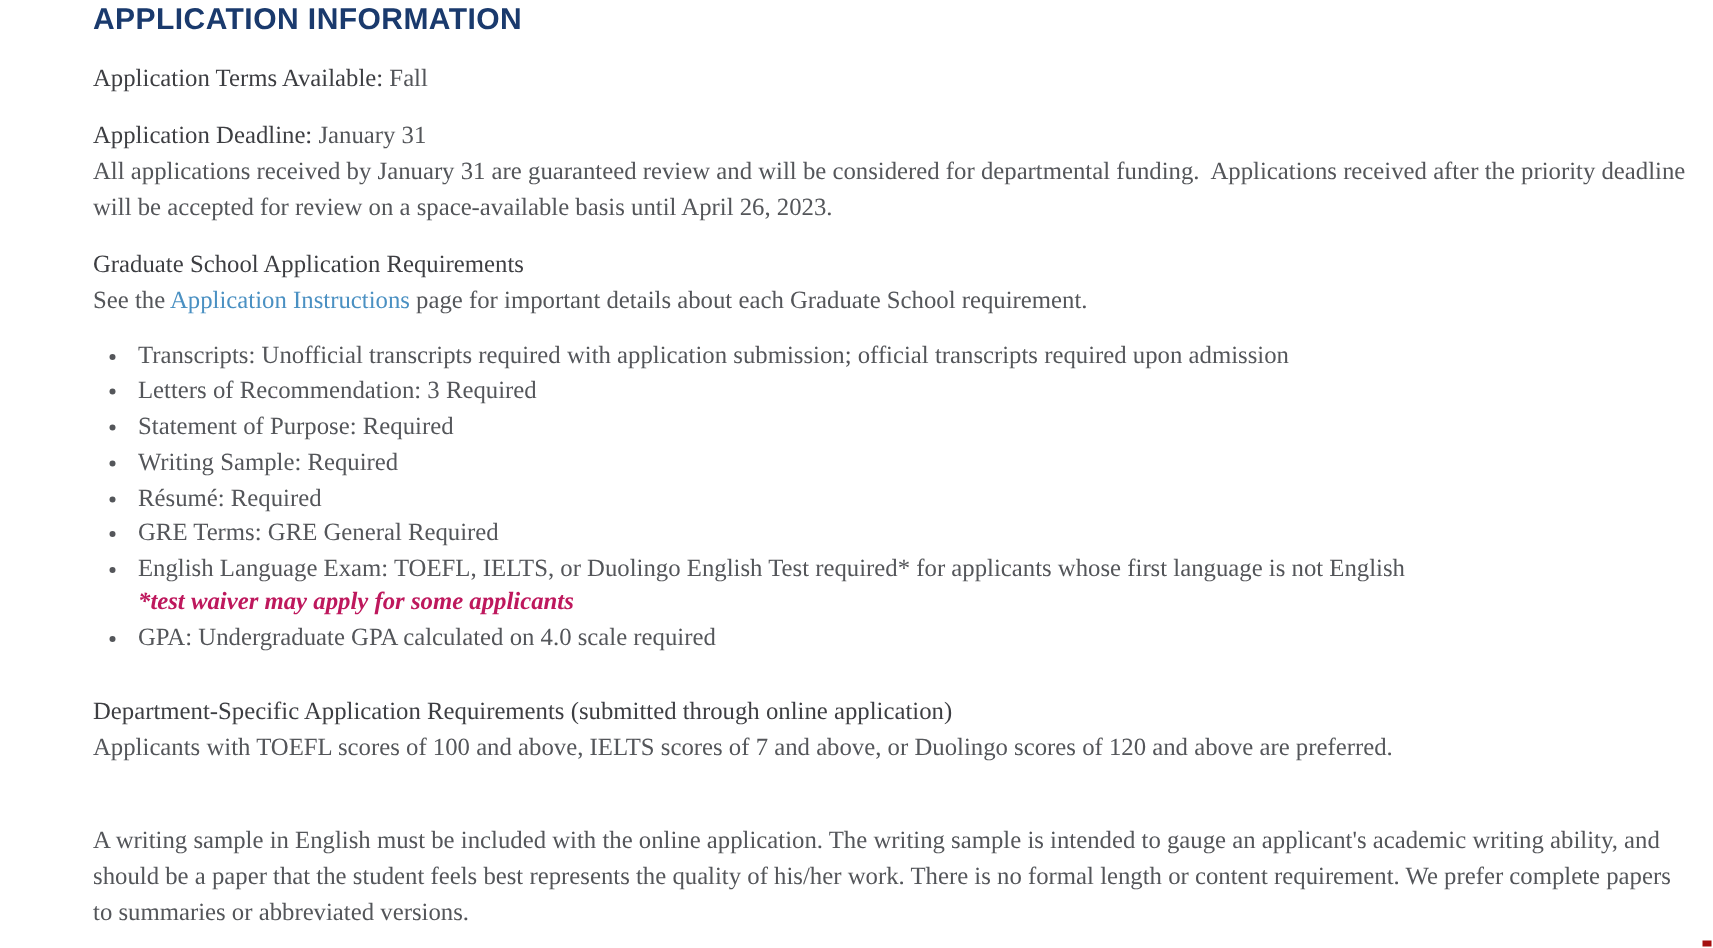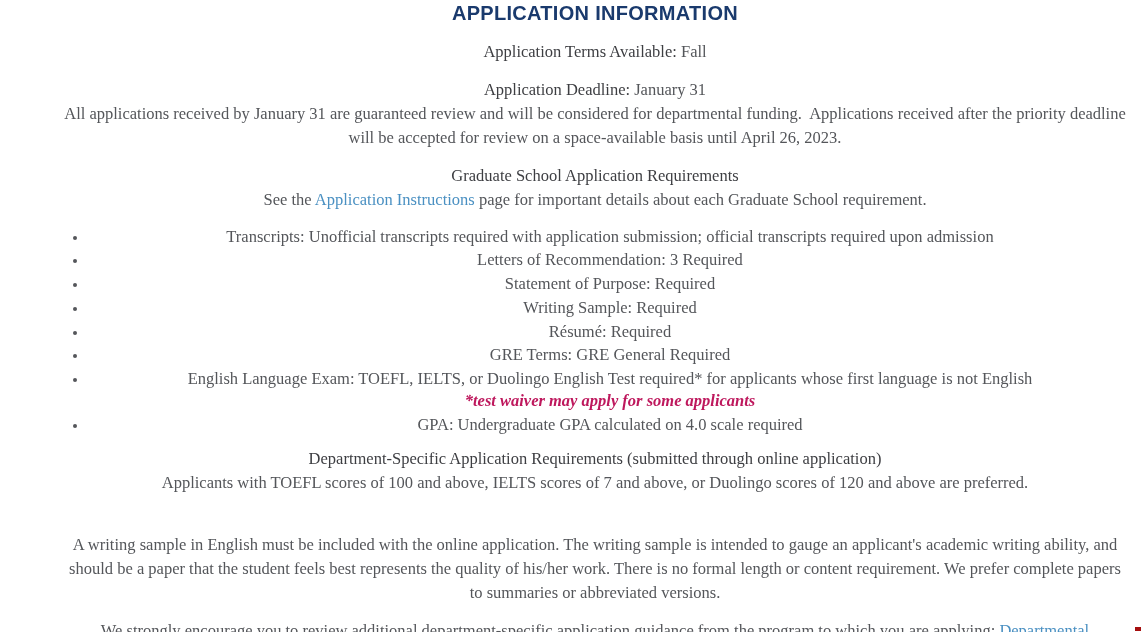--- a/index.html
+++ b/index.html
@@ -12,21 +12,20 @@
   }
   .page {
     position: relative;
     box-sizing: border-box;
     width: 1142px;
     height: 632px;
     padding: 2px 14px 0 62px;
     font-family: "Liberation Serif", "DejaVu Serif", serif;
     font-size: 16.5px;
     color: #54565a;
-    text-align: center;
   }
   h1.page-title {
     margin: 0 0 15px 0;
     font-family: "Liberation Sans", "DejaVu Sans", sans-serif;
     font-size: 20px;
     font-weight: bold;
     letter-spacing: 0.3px;
     color: #1a3a6d;
   }
   p {
@@ -37,21 +36,21 @@
     color: #3d3e42;
     font-weight: normal;
   }
   a.link {
     color: #4a90c2;
     text-decoration: none;
     cursor: pointer;
   }
   .prewrap { white-space: pre-wrap; }
   ul.req-list {
-    margin: 8px 0 12px 0;
+    margin: 8px 0 27px 0;
     padding: 0 0 0 26px;
     line-height: 1.32;
   }
   ul.req-list li {
     margin: 0 0 2px 0;
     padding-left: 4px;
   }
   ul.req-list li::marker {
     color: #54565a;
     font-size: 13px;

